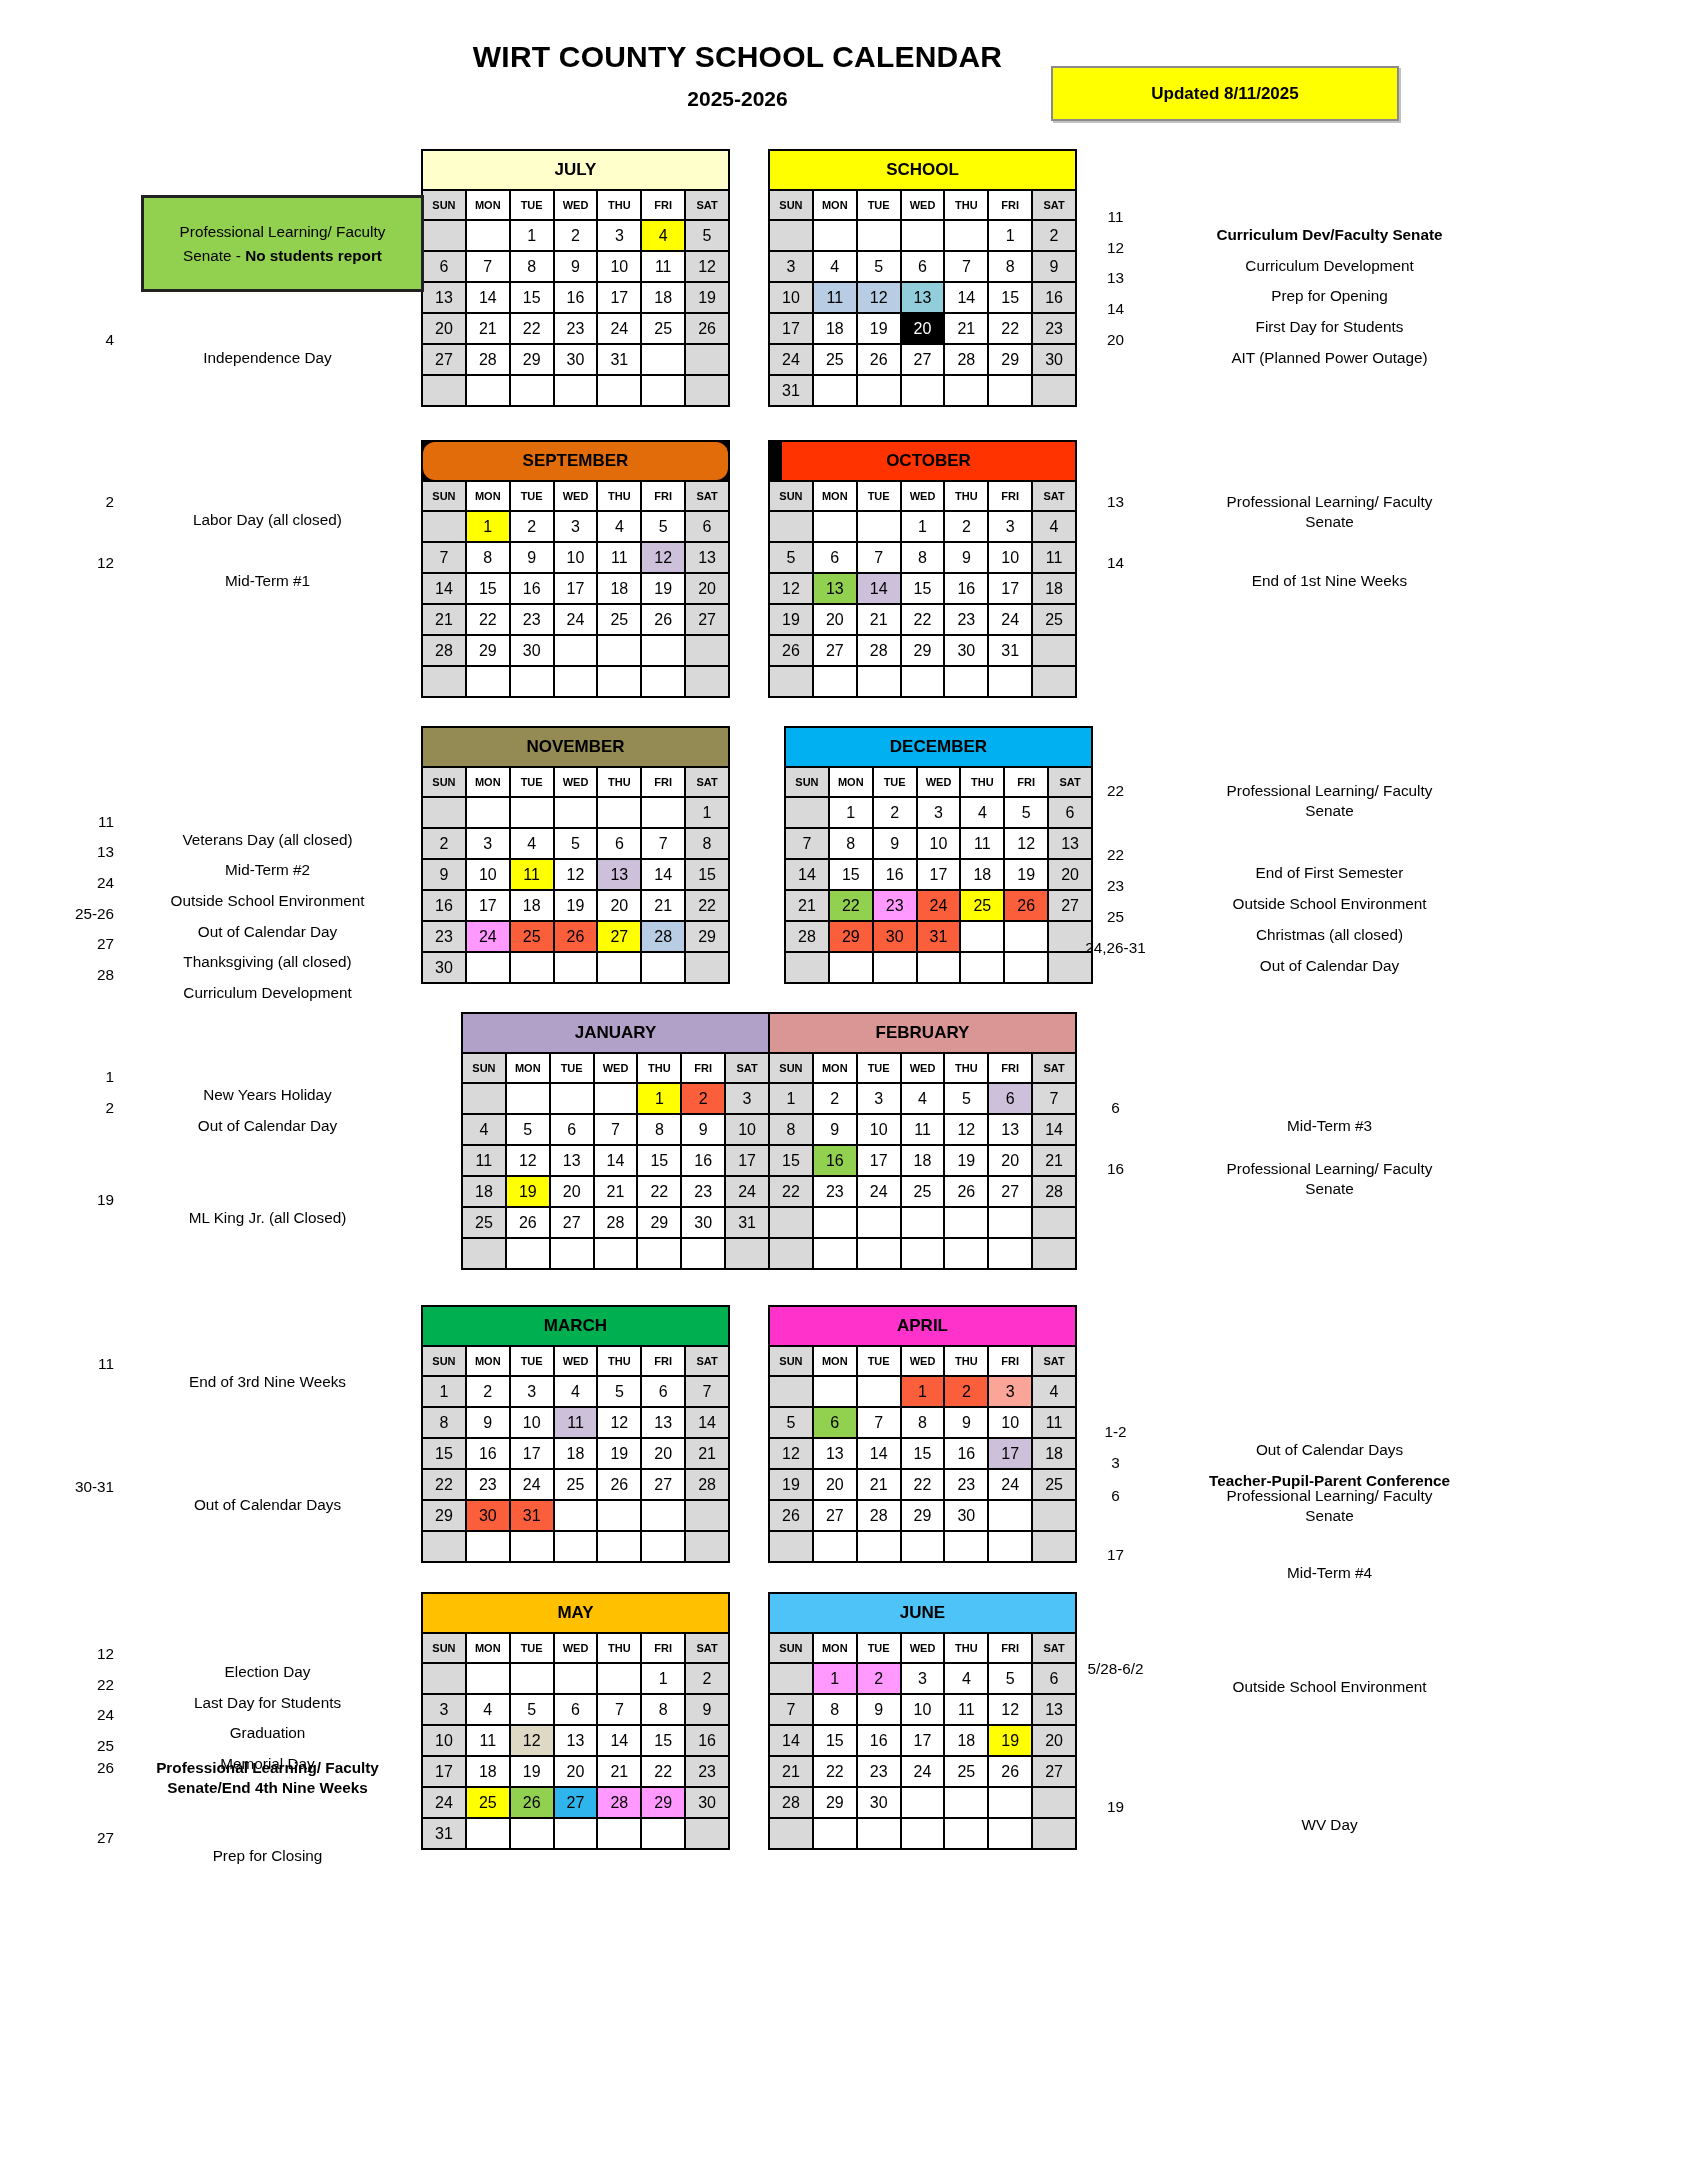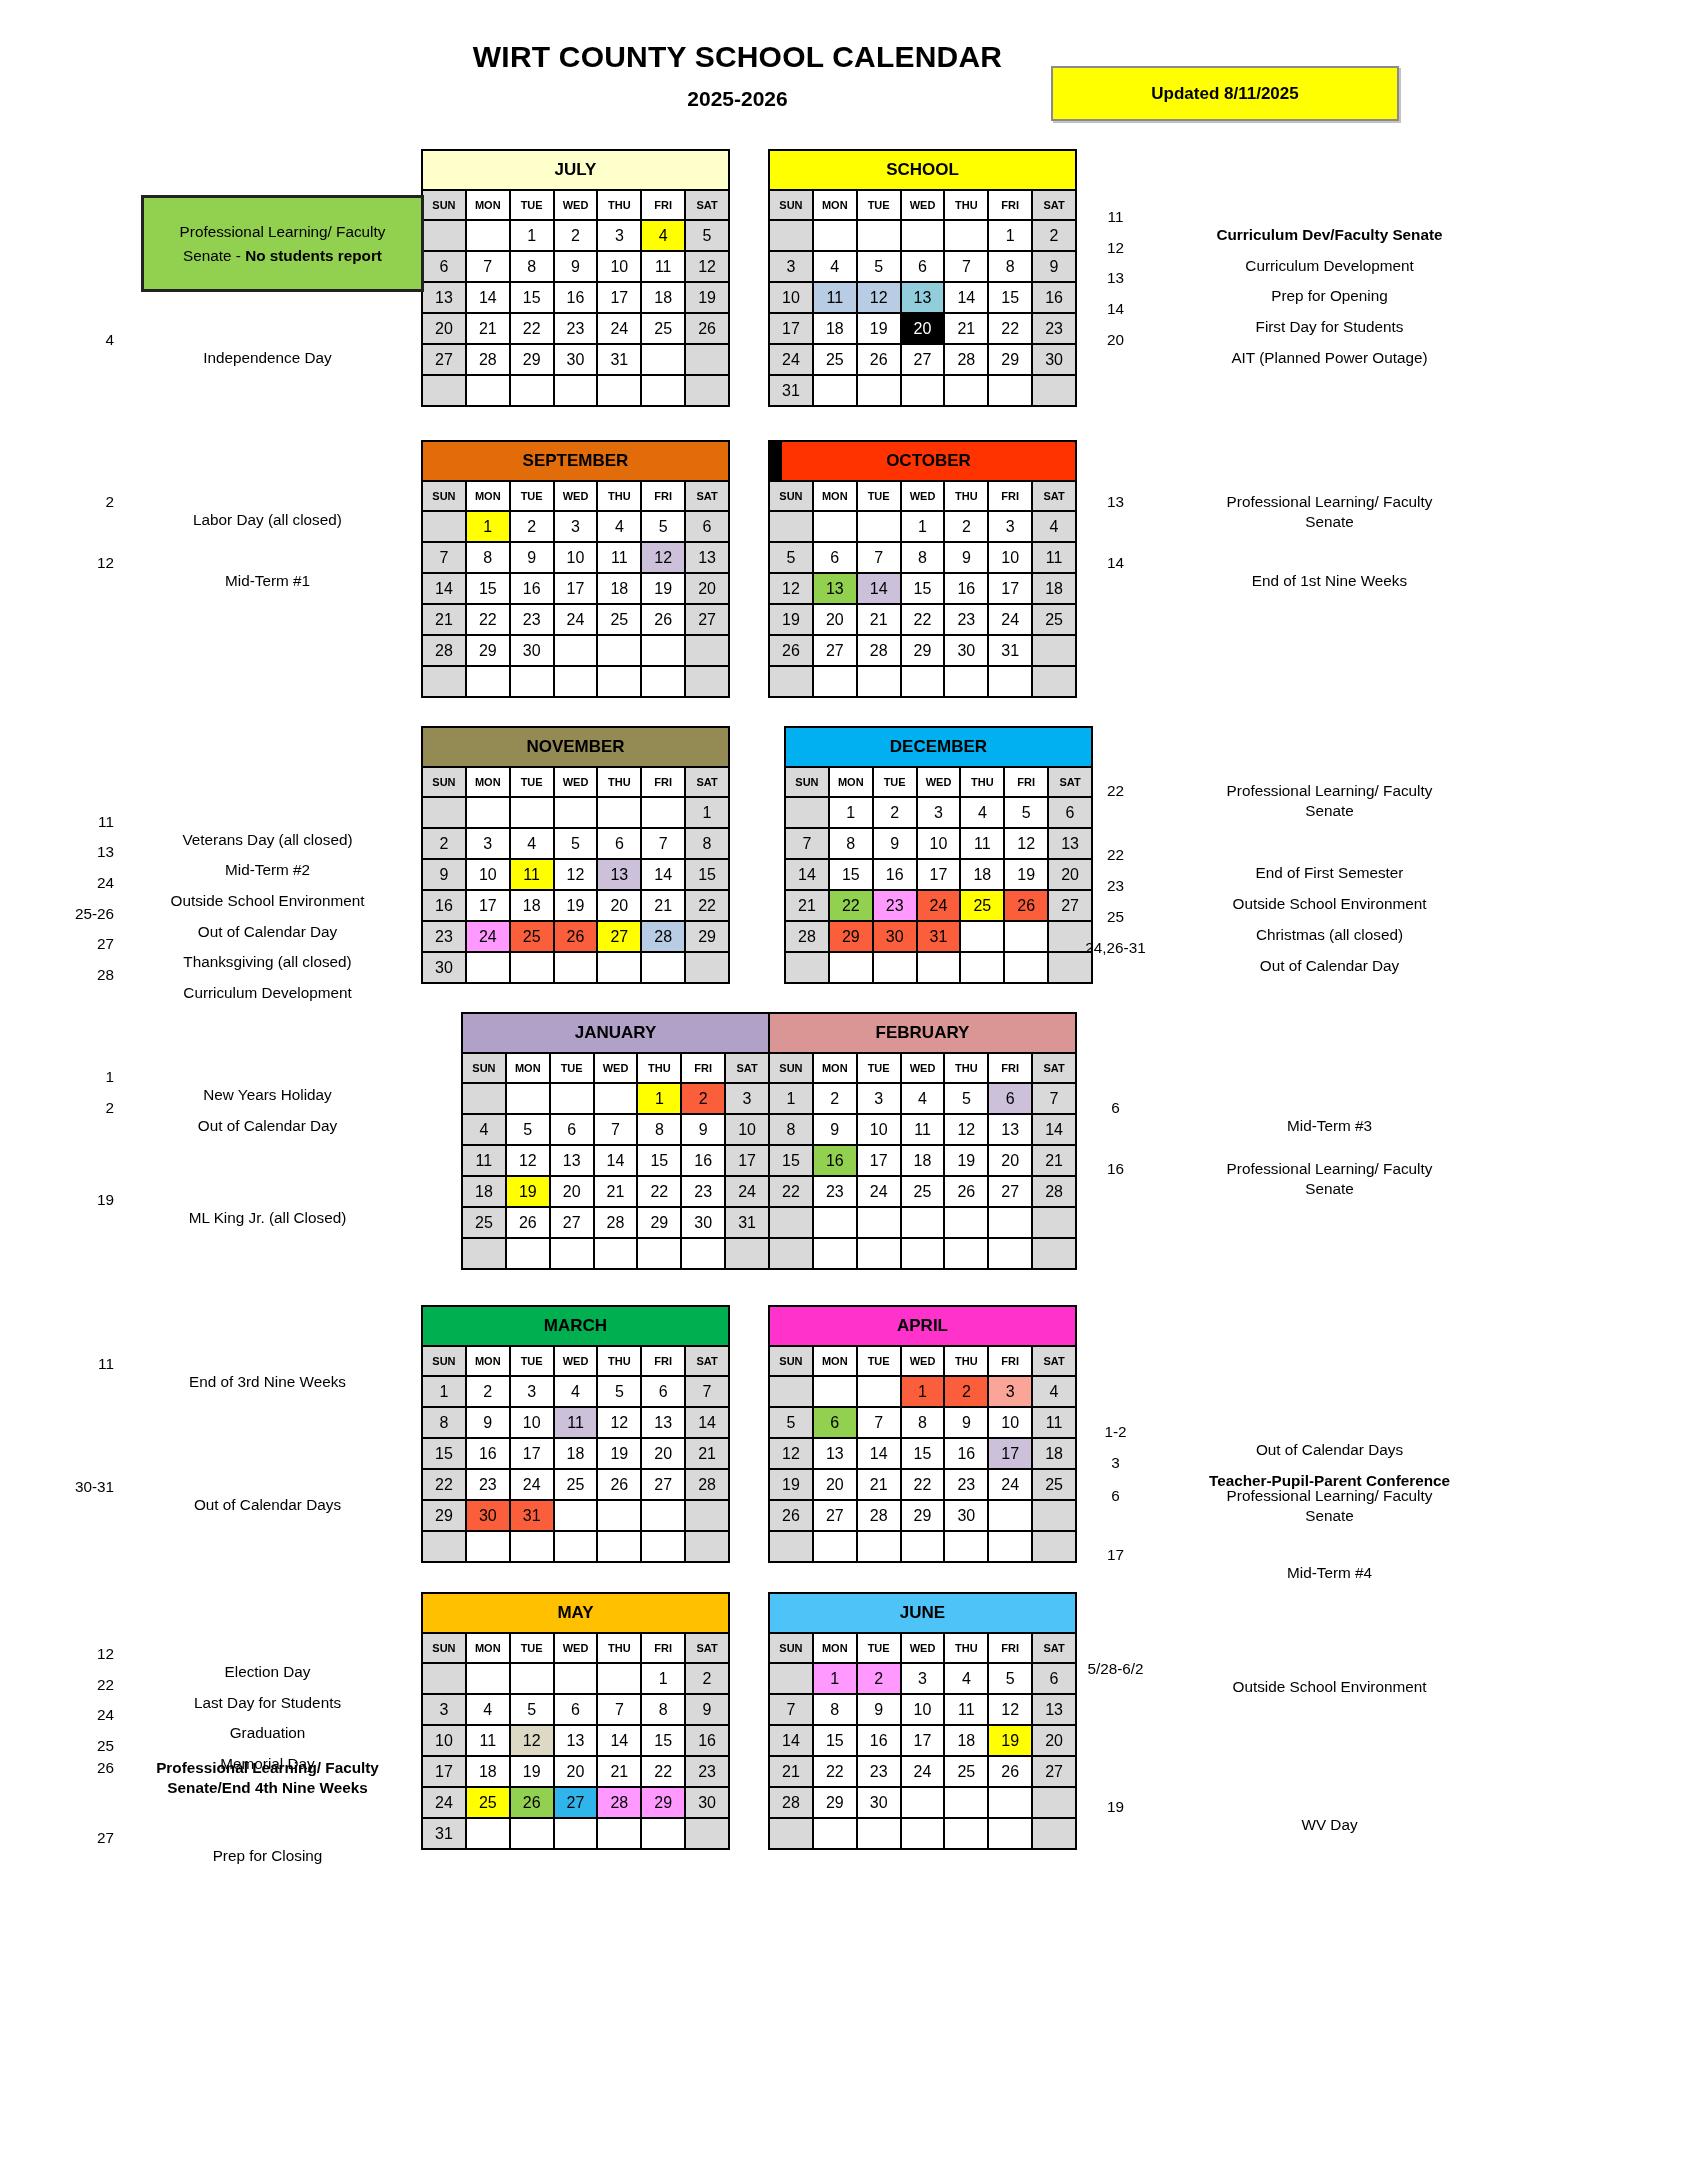--- a/index.html
+++ b/index.html
@@ -182,21 +182,21 @@
         <div class="ann-item" style="top: 150px;">
           <span class="ann-num">14</span>
           <span class="ann-text">First Day for Students</span>
         </div>
         <div class="ann-item" style="top: 181px;">
           <span class="ann-num">20</span>
           <span class="ann-text">AIT (Planned Power Outage)</span>
         </div>
       </div>
       <div class="mtable" style="left: 421px; top: 440px;">
-        <div class="mtitle" style="background: rgb(226, 107, 10);">SEPTEMBER</div>
+        <div class="mtitle" style="background: rgb(226, 107, 10); border-radius: 12px;">SEPTEMBER</div>
         <div class="dh wkend">SUN</div>
         <div class="dh">MON</div>
         <div class="dh">TUE</div>
         <div class="dh">WED</div>
         <div class="dh">THU</div>
         <div class="dh">FRI</div>
         <div class="dh wkend">SAT</div>
         <div class="dc wkend"></div>
         <div class="dc" style="background: rgb(255, 255, 0);">1</div>
         <div class="dc">2</div>

